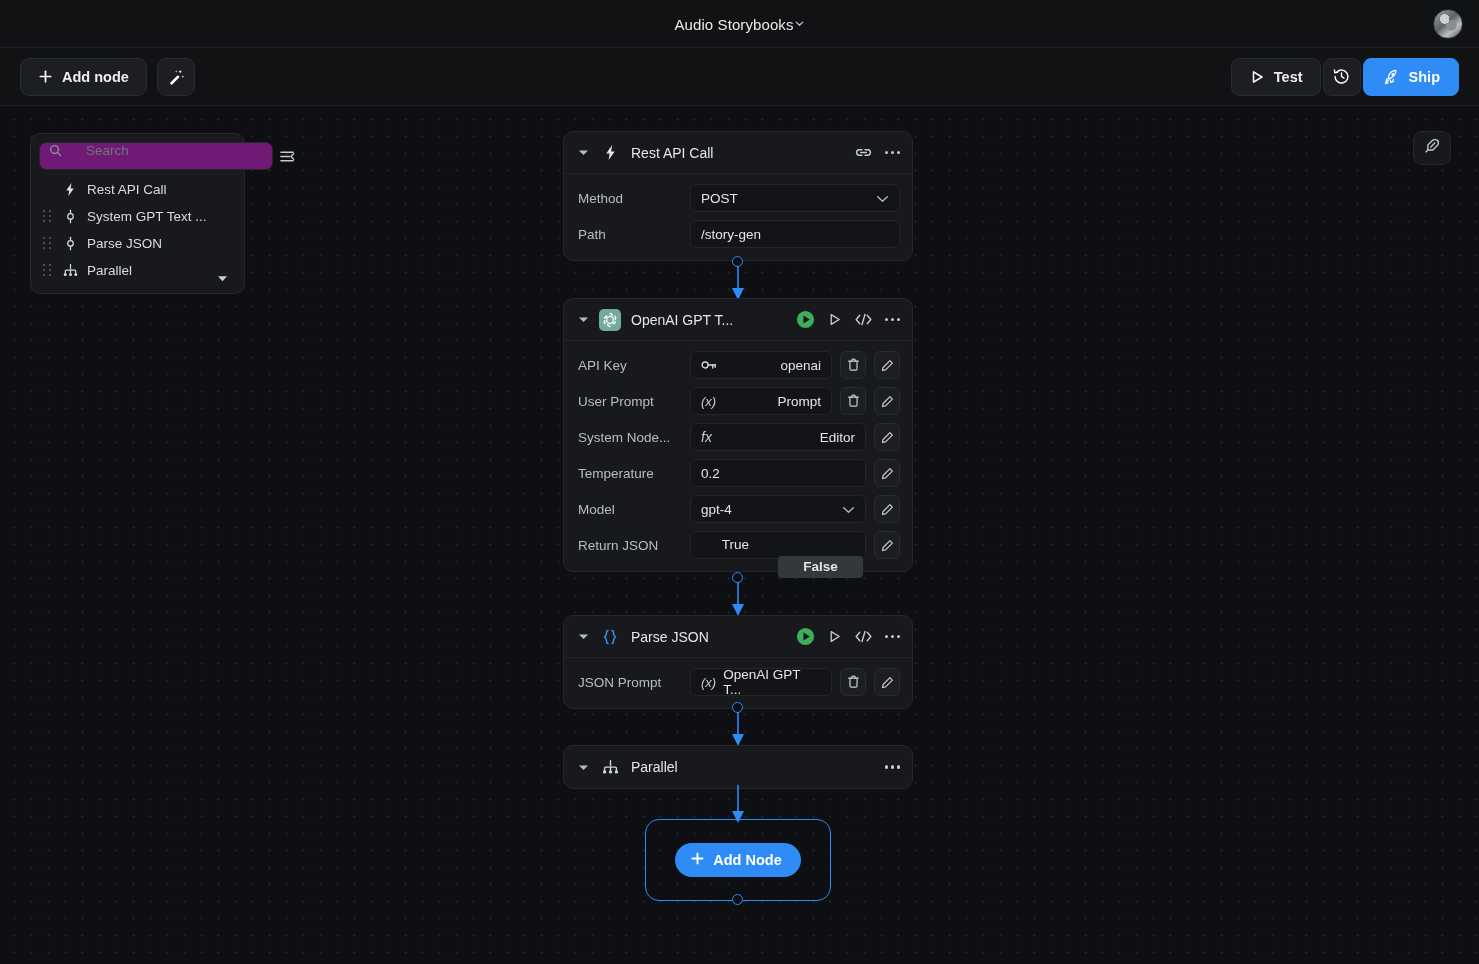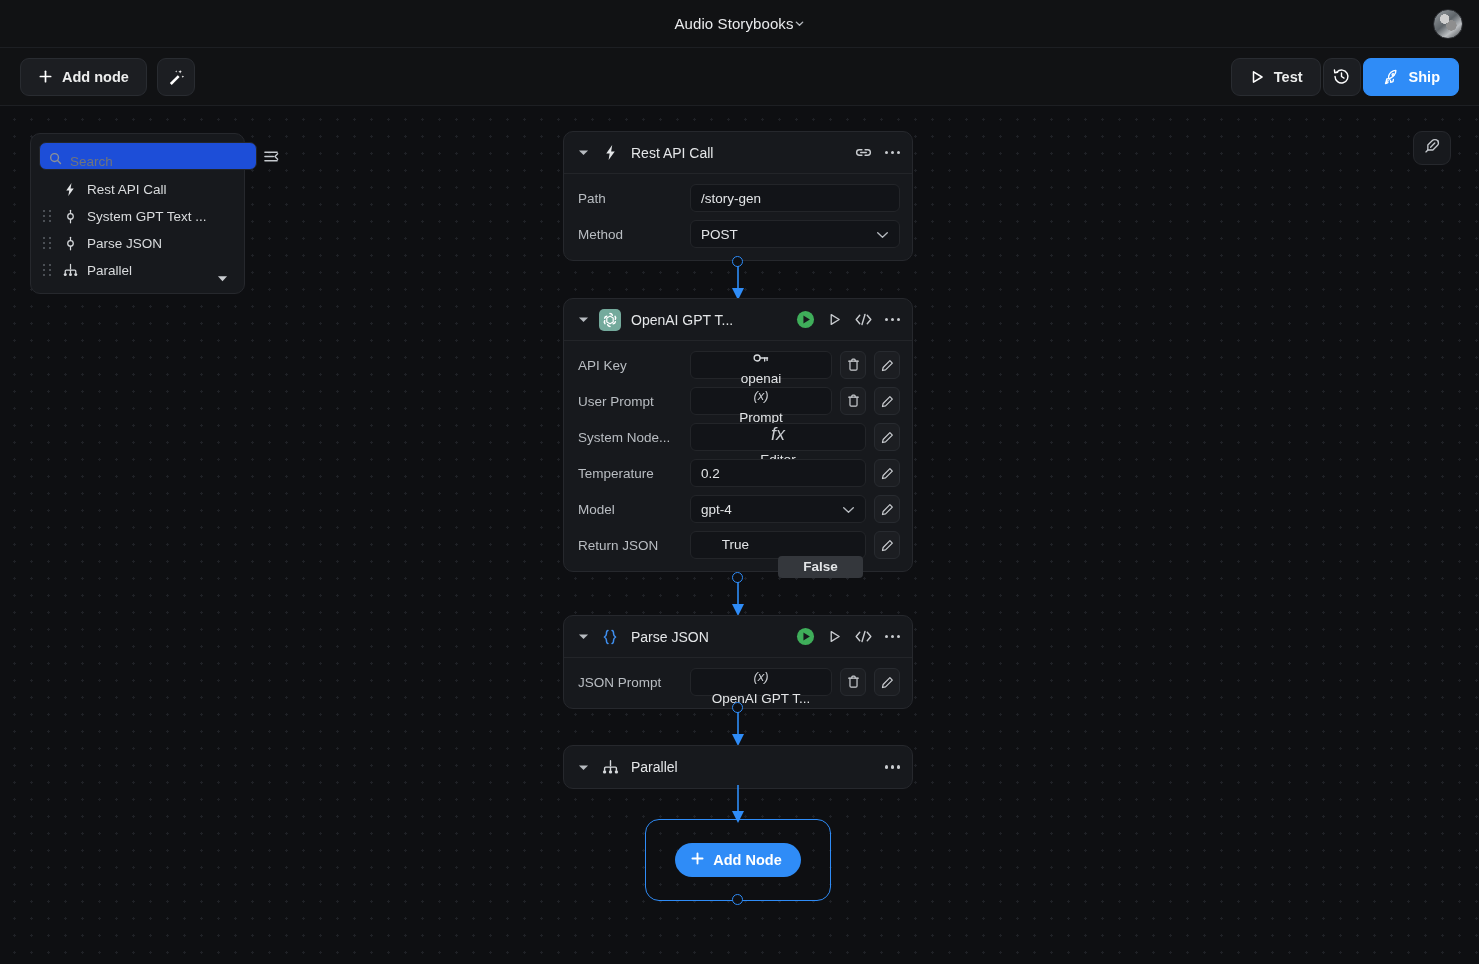--- a/index.html
+++ b/index.html
@@ -11,21 +11,21 @@
     overflow: hidden;
   }
 
   
   .titlebar {
     position: absolute; top: 0; left: 0; width: 1479px; height: 48px;
     background: #111214;
     display: flex; align-items: center; justify-content: center;
     border-bottom: 1px solid #1d1f23;
   }
-  .title-group { display: flex; align-items: center; gap: 0; }
+  .title-group { display: flex; align-items: flex-end; gap: 0; }
   .app-title { font-size: 15px; color: #e9eaec; letter-spacing: .1px; }
   .chev-down { width: 11px; height: 11px; display:inline-block; }
   .avatar {
     position: absolute; right: 16px; top: 9px;
     width: 30px; height: 30px; border-radius: 50%;
     background:
       radial-gradient(circle at 38% 32%, #cfcfcf 0 18%, transparent 19%),
       radial-gradient(circle at 62% 55%, #8e8e8e 0 22%, transparent 23%),
       linear-gradient(140deg,#9aa0a4 0%,#5e6469 45%,#bcbfc2 70%,#3f4346 100%);
     border: 1px solid #2a2c30;
@@ -67,22 +67,22 @@
   }
 
   
   .palette {
     position: absolute; left: 30px; top: 27px; width: 215px;
     background: #17191d; border: 1px solid #26282d; border-radius: 10px;
     padding: 8px 8px 9px 8px;
   }
   .palette-searchrow { display: flex; align-items: center; gap: 6px; }
   .search-box {
-    flex: 1; display: flex; align-items: flex-end; gap: 8px;
-    background: #1d4ed8; border: 1px solid #232529; border-radius: 7px;
+    flex: 1; display: flex; align-items: flex-start; gap: 24px;
+    background: #701a75; border: 1px solid #232529; border-radius: 7px;
     height: 28px; padding: 0 9px;
   }
   .search-box input {
     flex: 1; background: transparent; border: 0; outline: 0;
     color: #dcdee0; font-size: 13.5px; font-family: inherit;
   }
   .search-box input::placeholder { color: #70757c; }
   .collapse-btn { width: 22px; height: 22px; display:flex; align-items:center; justify-content:center; cursor:pointer; }
 
   .palette-list { margin-top: 6px; }
@@ -124,21 +124,21 @@
   .dots i { width: 3.2px; height: 3.2px; border-radius: 50%; background: #c9ccd0; display: block; }
 
   .node-body { padding: 10px 12px 12px 14px; display: flex; flex-direction: column; gap: 8px; }
   .field-row { display: flex; align-items: center; gap: 8px; }
   .field-label { width: 104px; font-size: 13.5px; color: #b9bdc2; white-space: nowrap; overflow:hidden; }
   .field-ctl {
     flex: 1; height: 28px; background: #121418; border: 1px solid #232529;
     border-radius: 6px; display: flex; align-items: center; padding: 0 10px;
     font-size: 13.5px; color: #e3e5e7; gap: 7px;
   }
-  .field-ctl.centered { justify-content: space-between; flex-direction: column; }
+  .field-ctl.centered { justify-content: space-between; }
   .field-ctl.select { justify-content: space-between; }
   .chip-prefix { display: flex; align-items: center; color: #c9ccd0; }
   .mini-btn {
     width: 26px; height: 28px; background: #1c1e22; border: 1px solid #282b30;
     border-radius: 6px; display: flex; align-items: center; justify-content: center;
     cursor: pointer; flex: none;
   }
   .toggle {
     flex: 1; height: 28px; background: #121418; border: 1px solid #232529;
     border-radius: 6px; display: flex; align-items: center; padding: 2px;
@@ -383,33 +383,33 @@
         </span>
         <span class="hdr-btn dots">
             <i></i>
             <i></i>
             <i></i>
           </span>
       </span>
     </div>
     <div class="node-body">
       <div class="field-row">
-        <span class="field-label">Path</span>
-        <span class="field-ctl">/story-gen</span>
-      </div>
-      <div class="field-row">
         <span class="field-label">Method</span>
         <span class="field-ctl select">
           <span>POST</span>
           <span>
             <svg width="13" height="8" viewBox="0 0 14 9" fill="none" stroke="#b7bbc0" stroke-width="1.5" stroke-linecap="round" stroke-linejoin="round">
                 <polyline points="1.6,2 7,7 12.4,2"></polyline>
               </svg>
           </span>
         </span>
+      </div>
+      <div class="field-row">
+        <span class="field-label">Path</span>
+        <span class="field-ctl">/story-gen</span>
       </div>
     </div>
   </div>
 
   <div class="port" style="left:732px; top:150px;"></div>
   <svg class="conn" style="left:724px; top:160px;" width="28" height="36" viewBox="0 0 28 36" fill="none">
     <line x1="14" y1="0" x2="14" y2="24" stroke="#2f8cf7" stroke-width="1.6"></line>
     <polygon points="8,22 20,22 14,34" fill="#2f8cf7"></polygon>
   </svg>
 
@@ -499,21 +499,21 @@
         <span class="mini-btn">
           <svg width="13" height="13" viewBox="0 0 14 14" fill="none" stroke="#c9ccd0" stroke-width="1.3" stroke-linecap="round" stroke-linejoin="round">
               <path d="M9.6 1.8 l2.6 2.6 -7.3 7.3 -3.3 .7 .7-3.3 Z"></path>
             </svg>
         </span>
       </div>
 
       <div class="field-row">
         <span class="field-label">System Node...</span>
         <span class="field-ctl centered">
-          <span class="chip-prefix" style="font-style:italic;font-size:18px;">fx</span>
+          <span class="chip-prefix" style="font-style:italic;font-size:14px;">fx</span>
           <span>Editor</span>
         </span>
         <span class="mini-btn">
           <svg width="13" height="13" viewBox="0 0 14 14" fill="none" stroke="#c9ccd0" stroke-width="1.3" stroke-linecap="round" stroke-linejoin="round">
               <path d="M9.6 1.8 l2.6 2.6 -7.3 7.3 -3.3 .7 .7-3.3 Z"></path>
             </svg>
         </span>
       </div>
 
 

